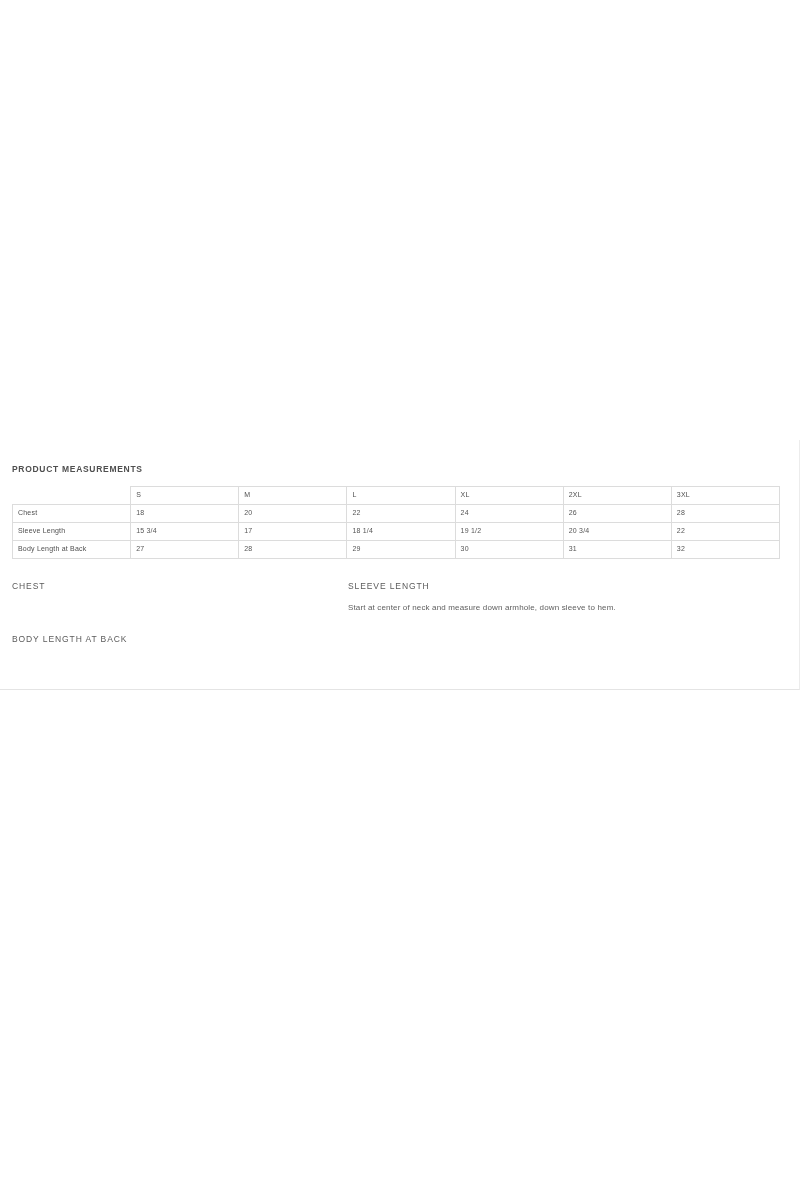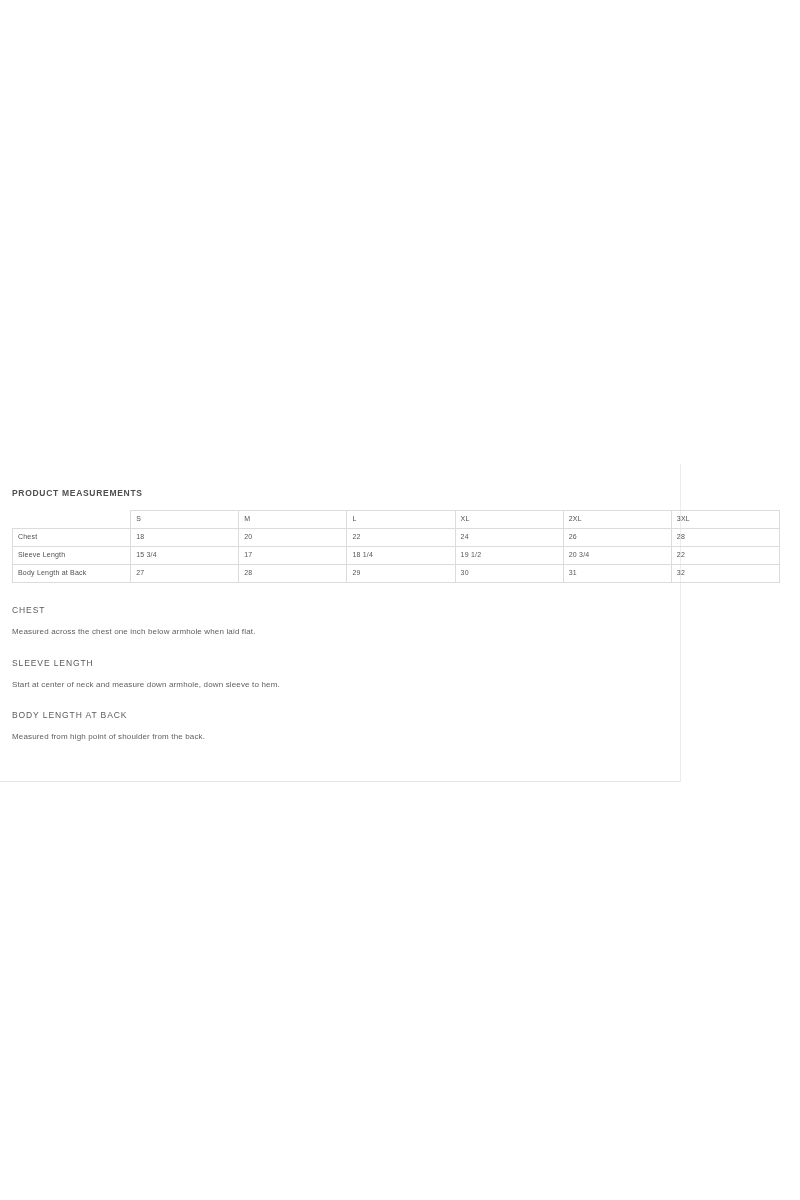--- a/index.html
+++ b/index.html
@@ -20,22 +20,22 @@
     position: absolute;
     left: 0;
     top: 0;
     width: 800px;
     height: 1200px;
   }
 
   #content-panel {
     position: absolute;
     left: 0;
-    top: 464px;
-    width: 681px;
+    top: 440px;
+    width: 800px;
     box-sizing: border-box;
     padding: 12px 12px 18px 12px;
     border-bottom: 1px solid #e4e4e4;
     border-right: 1px solid #ececec;
     background: #ffffff;
   }
 
   .section-title {
     font-size: 8.5px;
     letter-spacing: 0.7px;
@@ -174,30 +174,28 @@
           <td>32</td>
         </tr>
       </tbody>
     </table>
 
     <div id="definitions">
       <div class="def-grid">
 
         <div class="def-col">
           <div class="def-title">CHEST</div>
-          <div class="def-text">Measured across the chest one inch below armhole when laid flat.</div>
         </div>
 
         <div class="def-col wide">
           <div class="def-title">SLEEVE LENGTH</div>
           <div class="def-text">Start at center of neck and measure down armhole, down sleeve to hem.</div>
         </div>
 
         <div class="def-col full">
           <div class="def-title">BODY LENGTH AT BACK</div>
-          <div class="def-text">Measured from high point of shoulder from the back.</div>
         </div>
 
       </div>
     </div>
 
   </div>
 </div>
 
 </body></html>

